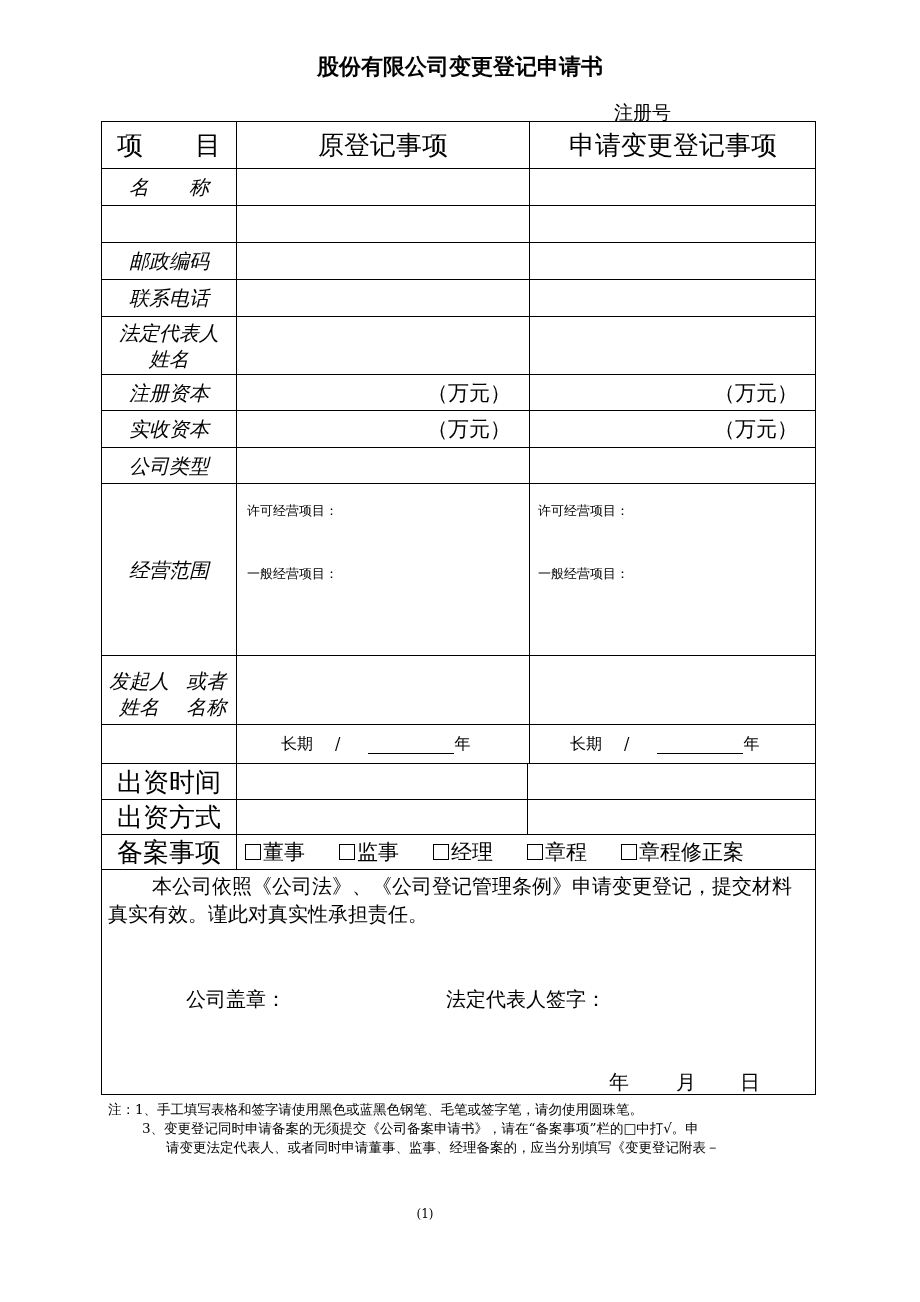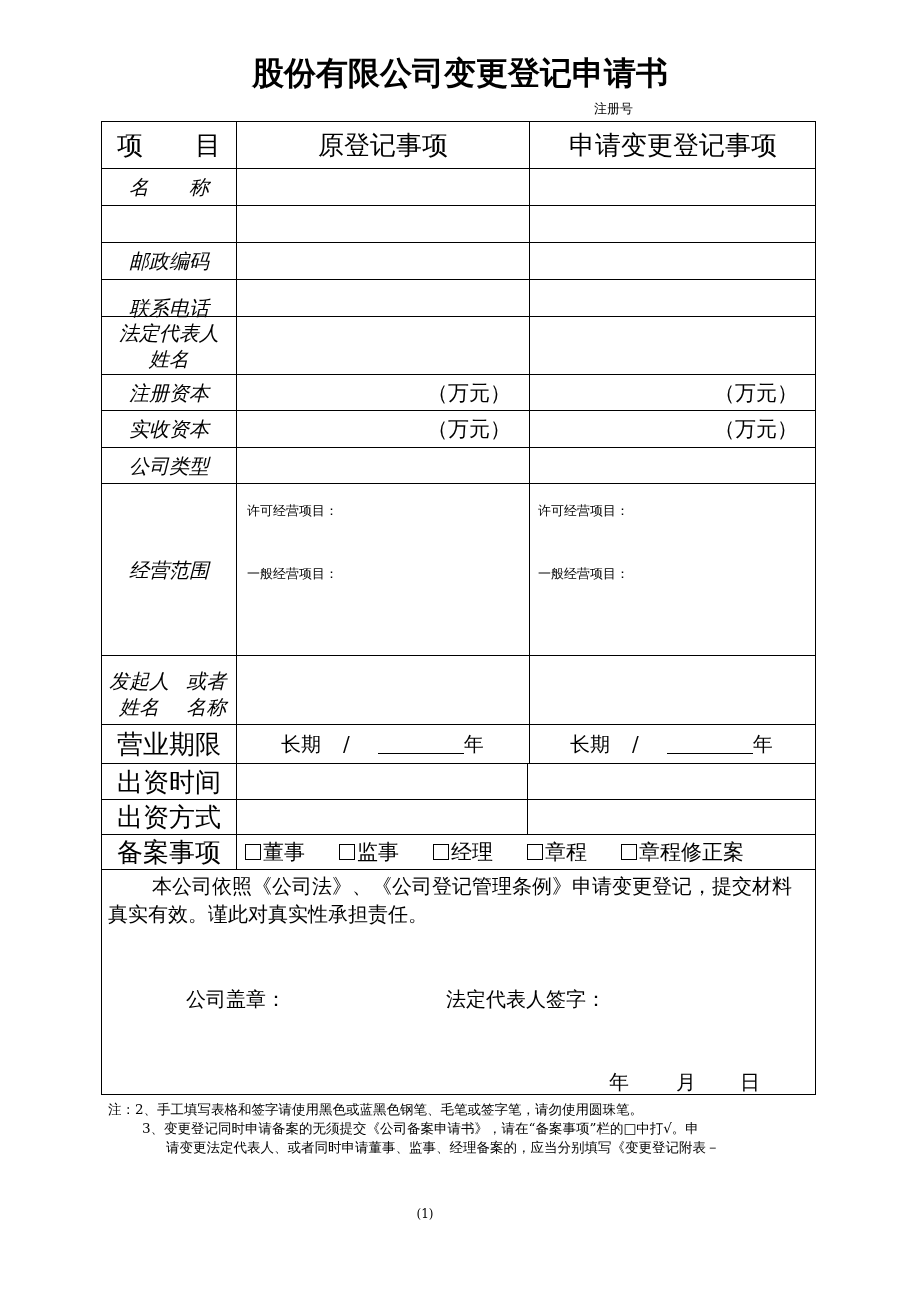--- a/index.html
+++ b/index.html
@@ -1,31 +1,31 @@
 <!DOCTYPE html>
 <html><head>
 <meta charset="utf-8">
 <style>
   html, body { margin:0; padding:0; background:#ffffff; }
   body { width:920px; height:1302px; position:relative; overflow:hidden;
          font-family: "DejaVu Serif", "Liberation Serif", serif; color:#000; }
   .title { position:absolute; left:0; width:920px; top:52px; text-align:center;
-           font-family: "DejaVu Sans", sans-serif; font-weight:bold; font-size:32px; letter-spacing:0px; }
-  .regno { position:absolute; left:594px; top:100px; font-size:13px; }
+           font-family: "DejaVu Sans", sans-serif; font-weight:bold; font-size:22px; letter-spacing:0px; }
+  .regno { position:absolute; left:614px; top:100px; font-size:19px; }
   .tbl { position:absolute; left:101px; top:121px; width:715px; height:974px;
          border:1px solid #000; box-sizing:border-box; }
   .hl { position:absolute; left:0; right:0; height:0; border-top:1px solid #000; }
   .vl { position:absolute; width:0; border-left:1px solid #000; }
   .cell { position:absolute; display:flex; align-items:center; justify-content:center;
           box-sizing:border-box; text-align:center; font-size:20px; line-height:26px; }
   .lab { font-size:20px;font-style:italic; }
   .big { font-size:26px; }
   .unit { justify-content:flex-end; padding-right:18px; font-size:21px; }
   .scope { position:absolute; font-size:13px; }
-  .period { font-size:20px; justify-content:flex-start; }
+  .period { font-size:16px; justify-content:flex-start; }
   .uline { display:inline-block; width:86px; border-bottom:1px solid #000; height:18px; vertical-align:bottom; margin-left:6px; }
   .filing { justify-content:flex-start; padding-left:8px; font-size:21px; }
   .filing span.opt { margin-right:34px; white-space:nowrap;font-family:Liberation Serif, serif; }
   .box { display:inline-block; width:14px; height:14px; border:1px solid #000; margin-right:2px; vertical-align:-1px; }
   .stmt { position:absolute; left:0; top:750px; width:713px; font-size:20px; line-height:28px; padding:0 6px; box-sizing:border-box; }
   .stmt p { margin:0; text-indent:44px; }
   .sig { position:absolute; font-size:20px; }
   .notes { position:absolute; left:108px; top:1100px; width:720px; font-size:13.5px; line-height:19px; }
   .notes .ind { padding-left:34px; }
   .notes .ind2 { padding-left:58px; }
@@ -67,21 +67,21 @@
   <div class="cell" style="left:135px;top:47px;width:292px;height:36px;"></div>
   <div class="cell" style="left:428px;top:47px;width:286px;height:36px;"></div>
 
   <div class="cell" style="left:135px;top:84px;width:292px;height:36px;"></div>
   <div class="cell" style="left:428px;top:84px;width:286px;height:36px;"></div>
 
   <div class="cell lab" style="left:0;top:121px;width:134px;height:36px;">邮政编码</div>
   <div class="cell" style="left:135px;top:121px;width:292px;height:36px;"></div>
   <div class="cell" style="left:428px;top:121px;width:286px;height:36px;"></div>
 
-  <div class="cell lab" style="left:0;top:168px;width:134px;height:36px;">联系电话</div>
+  <div class="cell lab" style="left:0;top:158px;width:134px;height:36px;">联系电话</div>
   <div class="cell" style="left:135px;top:158px;width:292px;height:36px;"></div>
   <div class="cell" style="left:428px;top:158px;width:286px;height:36px;"></div>
 
   <div class="cell lab" style="left:0;top:195px;width:134px;height:57px;flex-direction:column;">
     <span>法定代表人</span>
     <span>姓名</span>
   </div>
   <div class="cell" style="left:135px;top:195px;width:292px;height:57px;"></div>
   <div class="cell" style="left:428px;top:195px;width:286px;height:57px;"></div>
 
@@ -115,21 +115,20 @@
     <span class="scope" style="left:8px;top:77px;">一般经营项目：</span>
   </div>
 
   <div class="cell lab" style="left:0;top:538px;width:134px;height:68px;flex-direction:row;">
     <span>发起人姓名</span>
     <span>或者名称</span>
   </div>
   <div class="cell" style="left:135px;top:534px;width:292px;height:68px;"></div>
   <div class="cell" style="left:428px;top:534px;width:286px;height:68px;"></div>
 
-  <div class="cell big" style="left:0;top:603px;width:134px;height:38px;">营业期限</div>
   <div class="cell period" style="left:135px;top:603px;width:292px;height:38px;padding-left:44px;">
     <span>长期</span>
     <span style="margin:0 22px;">/</span>
     <span class="uline"></span>
     <span>年</span>
   </div>
   <div class="cell period" style="left:428px;top:603px;width:286px;height:38px;padding-left:40px;">
     <span>长期</span>
     <span style="margin:0 22px;">/</span>
     <span class="uline"></span>
@@ -157,18 +156,18 @@
     <p>本公司依照《公司法》、《公司登记管理条例》申请变更登记，提交材料真实有效。谨此对真实性承担责任。</p>
   </div>
   <div class="sig" style="left:84px;top:864px;">公司盖章：</div>
   <div class="sig" style="left:344px;top:864px;">法定代表人签字：</div>
   <div class="sig" style="left:507px;top:947px;">年</div>
   <div class="sig" style="left:574px;top:947px;">月</div>
   <div class="sig" style="left:638px;top:947px;">日</div>
 </div>
 
 <div class="notes">
-  <div><span>注：</span><span>2、手工填写表格和签字请使用黑色或蓝黑色钢笔、毛笔或签字笔，请勿使用圆珠笔。</span></div>
+  <div><span>注：</span><span>1、手工填写表格和签字请使用黑色或蓝黑色钢笔、毛笔或签字笔，请勿使用圆珠笔。</span></div>
   <div class="ind">3、变更登记同时申请备案的无须提交《公司备案申请书》，请在“备案事项”栏的□中打√。申</div>
   <div class="ind2">请变更法定代表人、或者同时申请董事、监事、经理备案的，应当分别填写《变更登记附表－</div>
 </div>
 
 <div class="pageno">(1)</div>
 
 </body></html>

